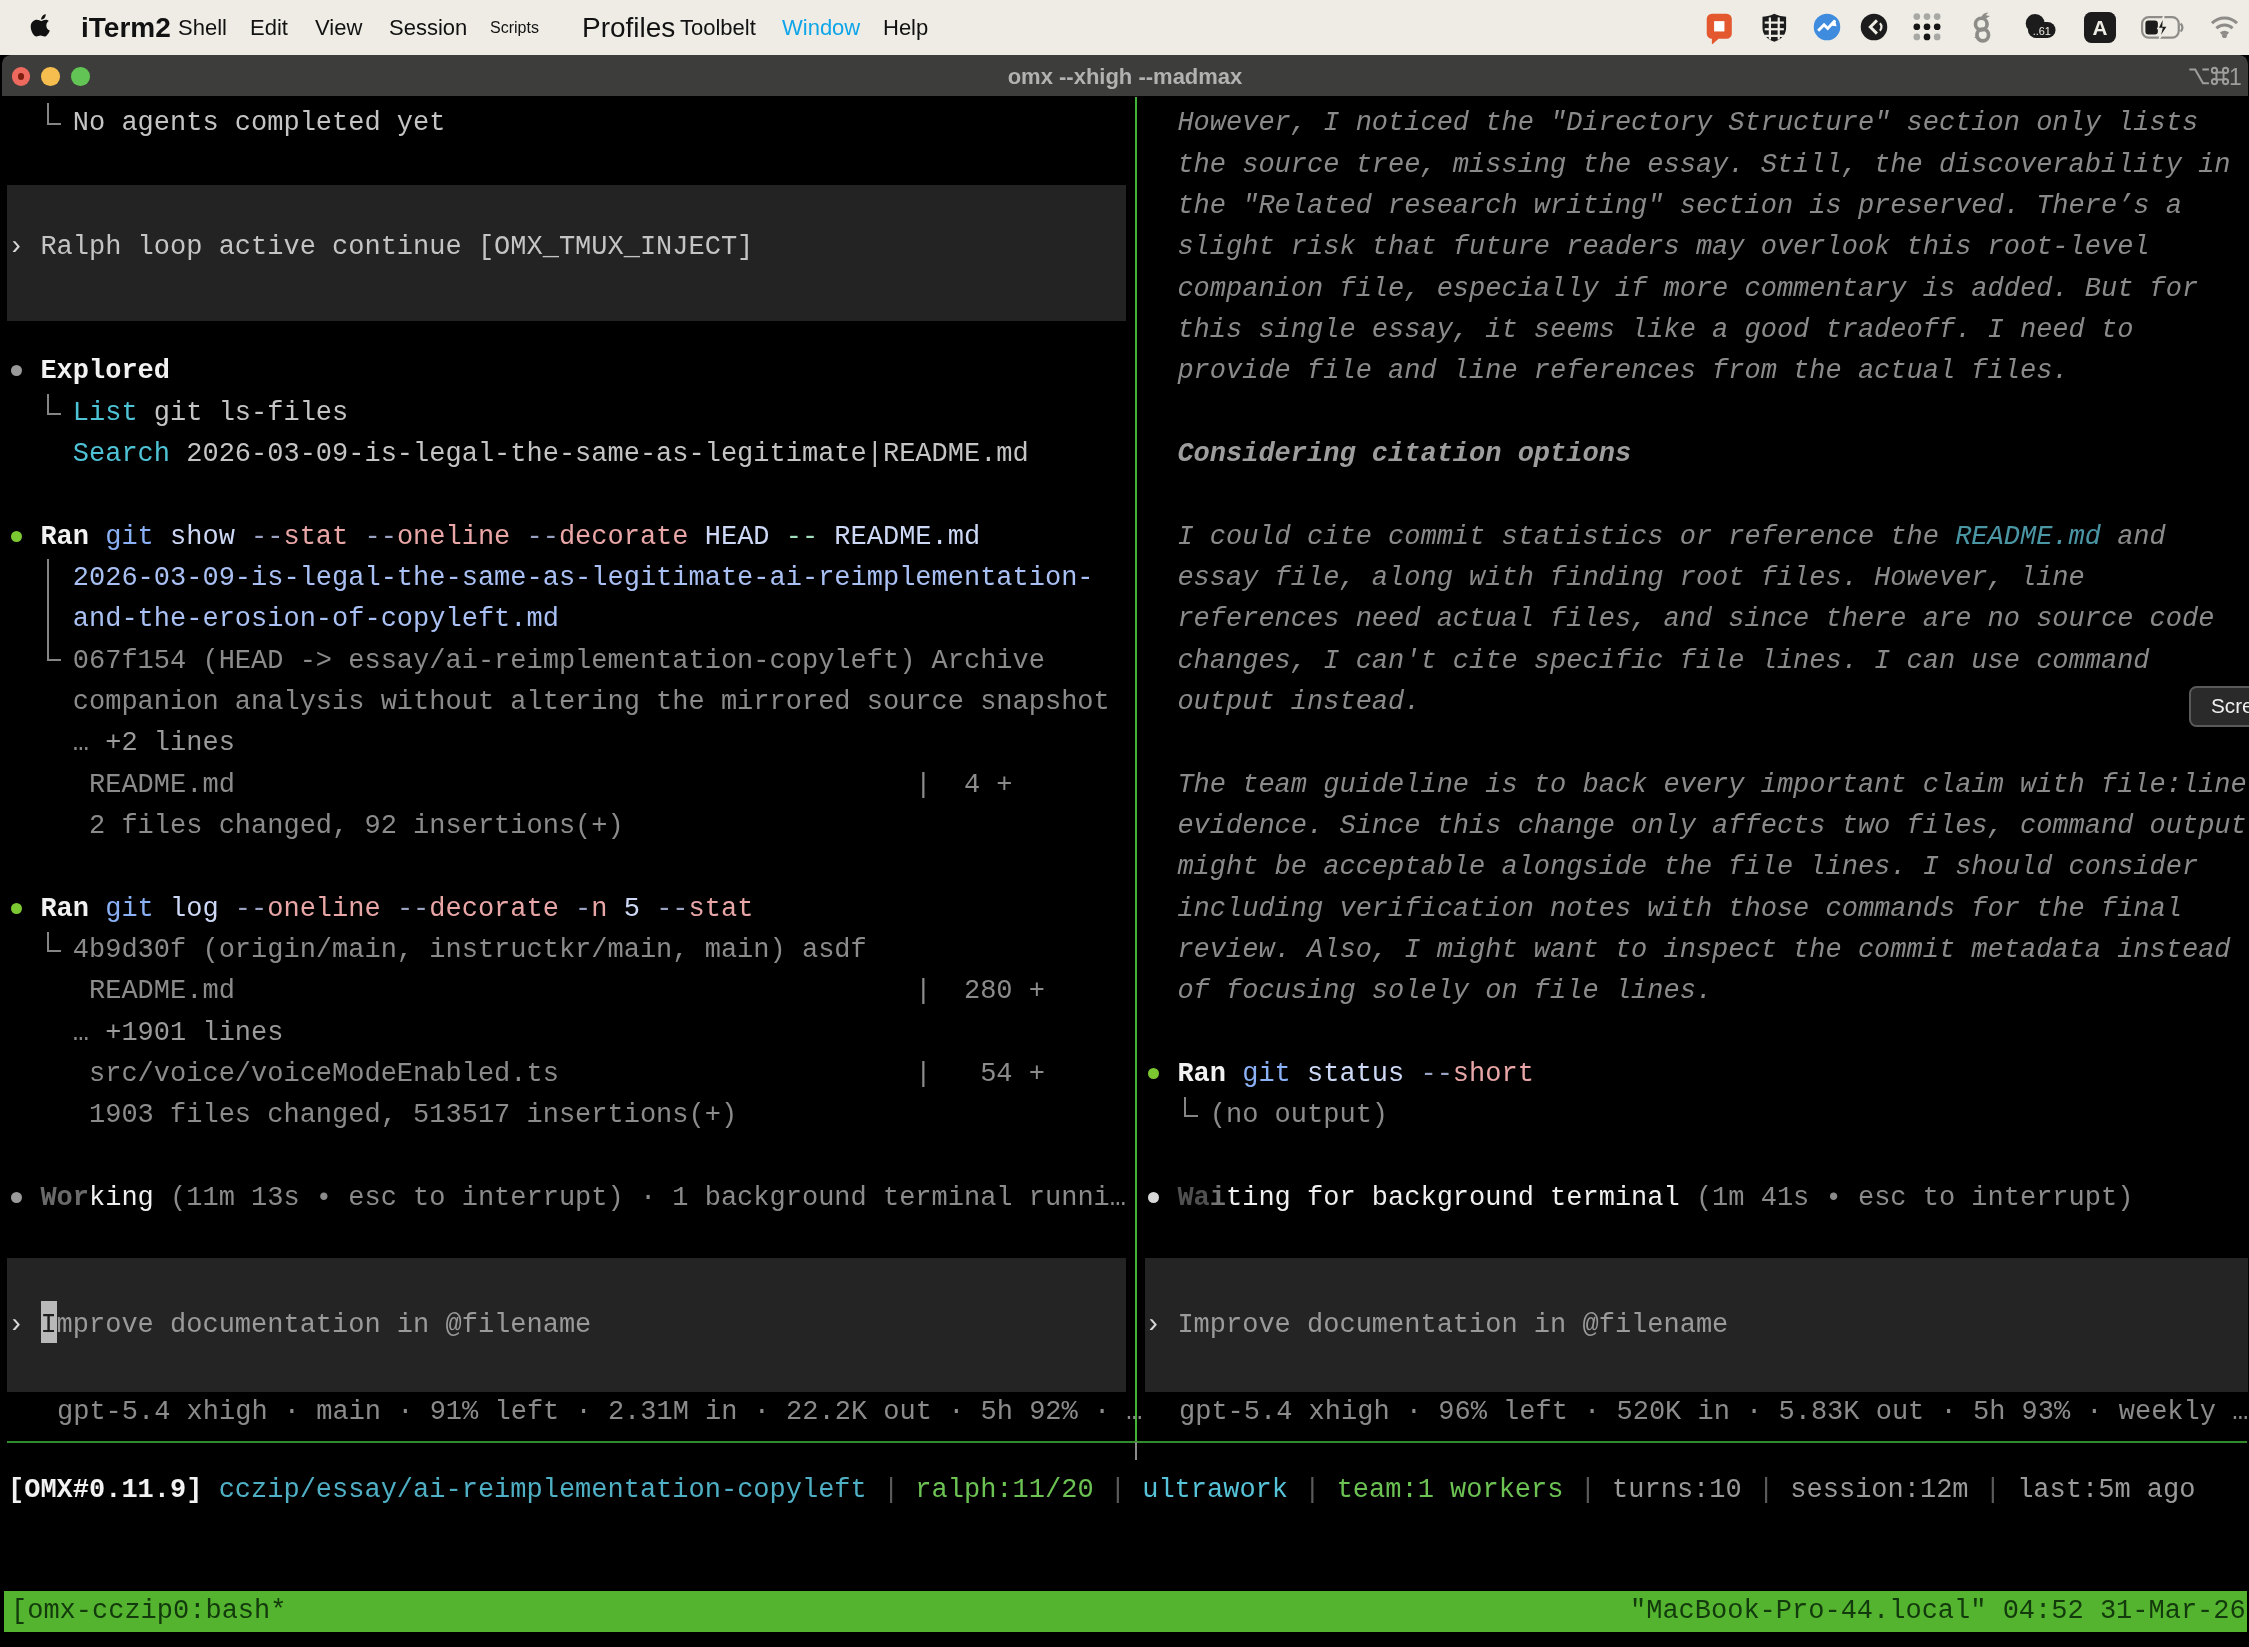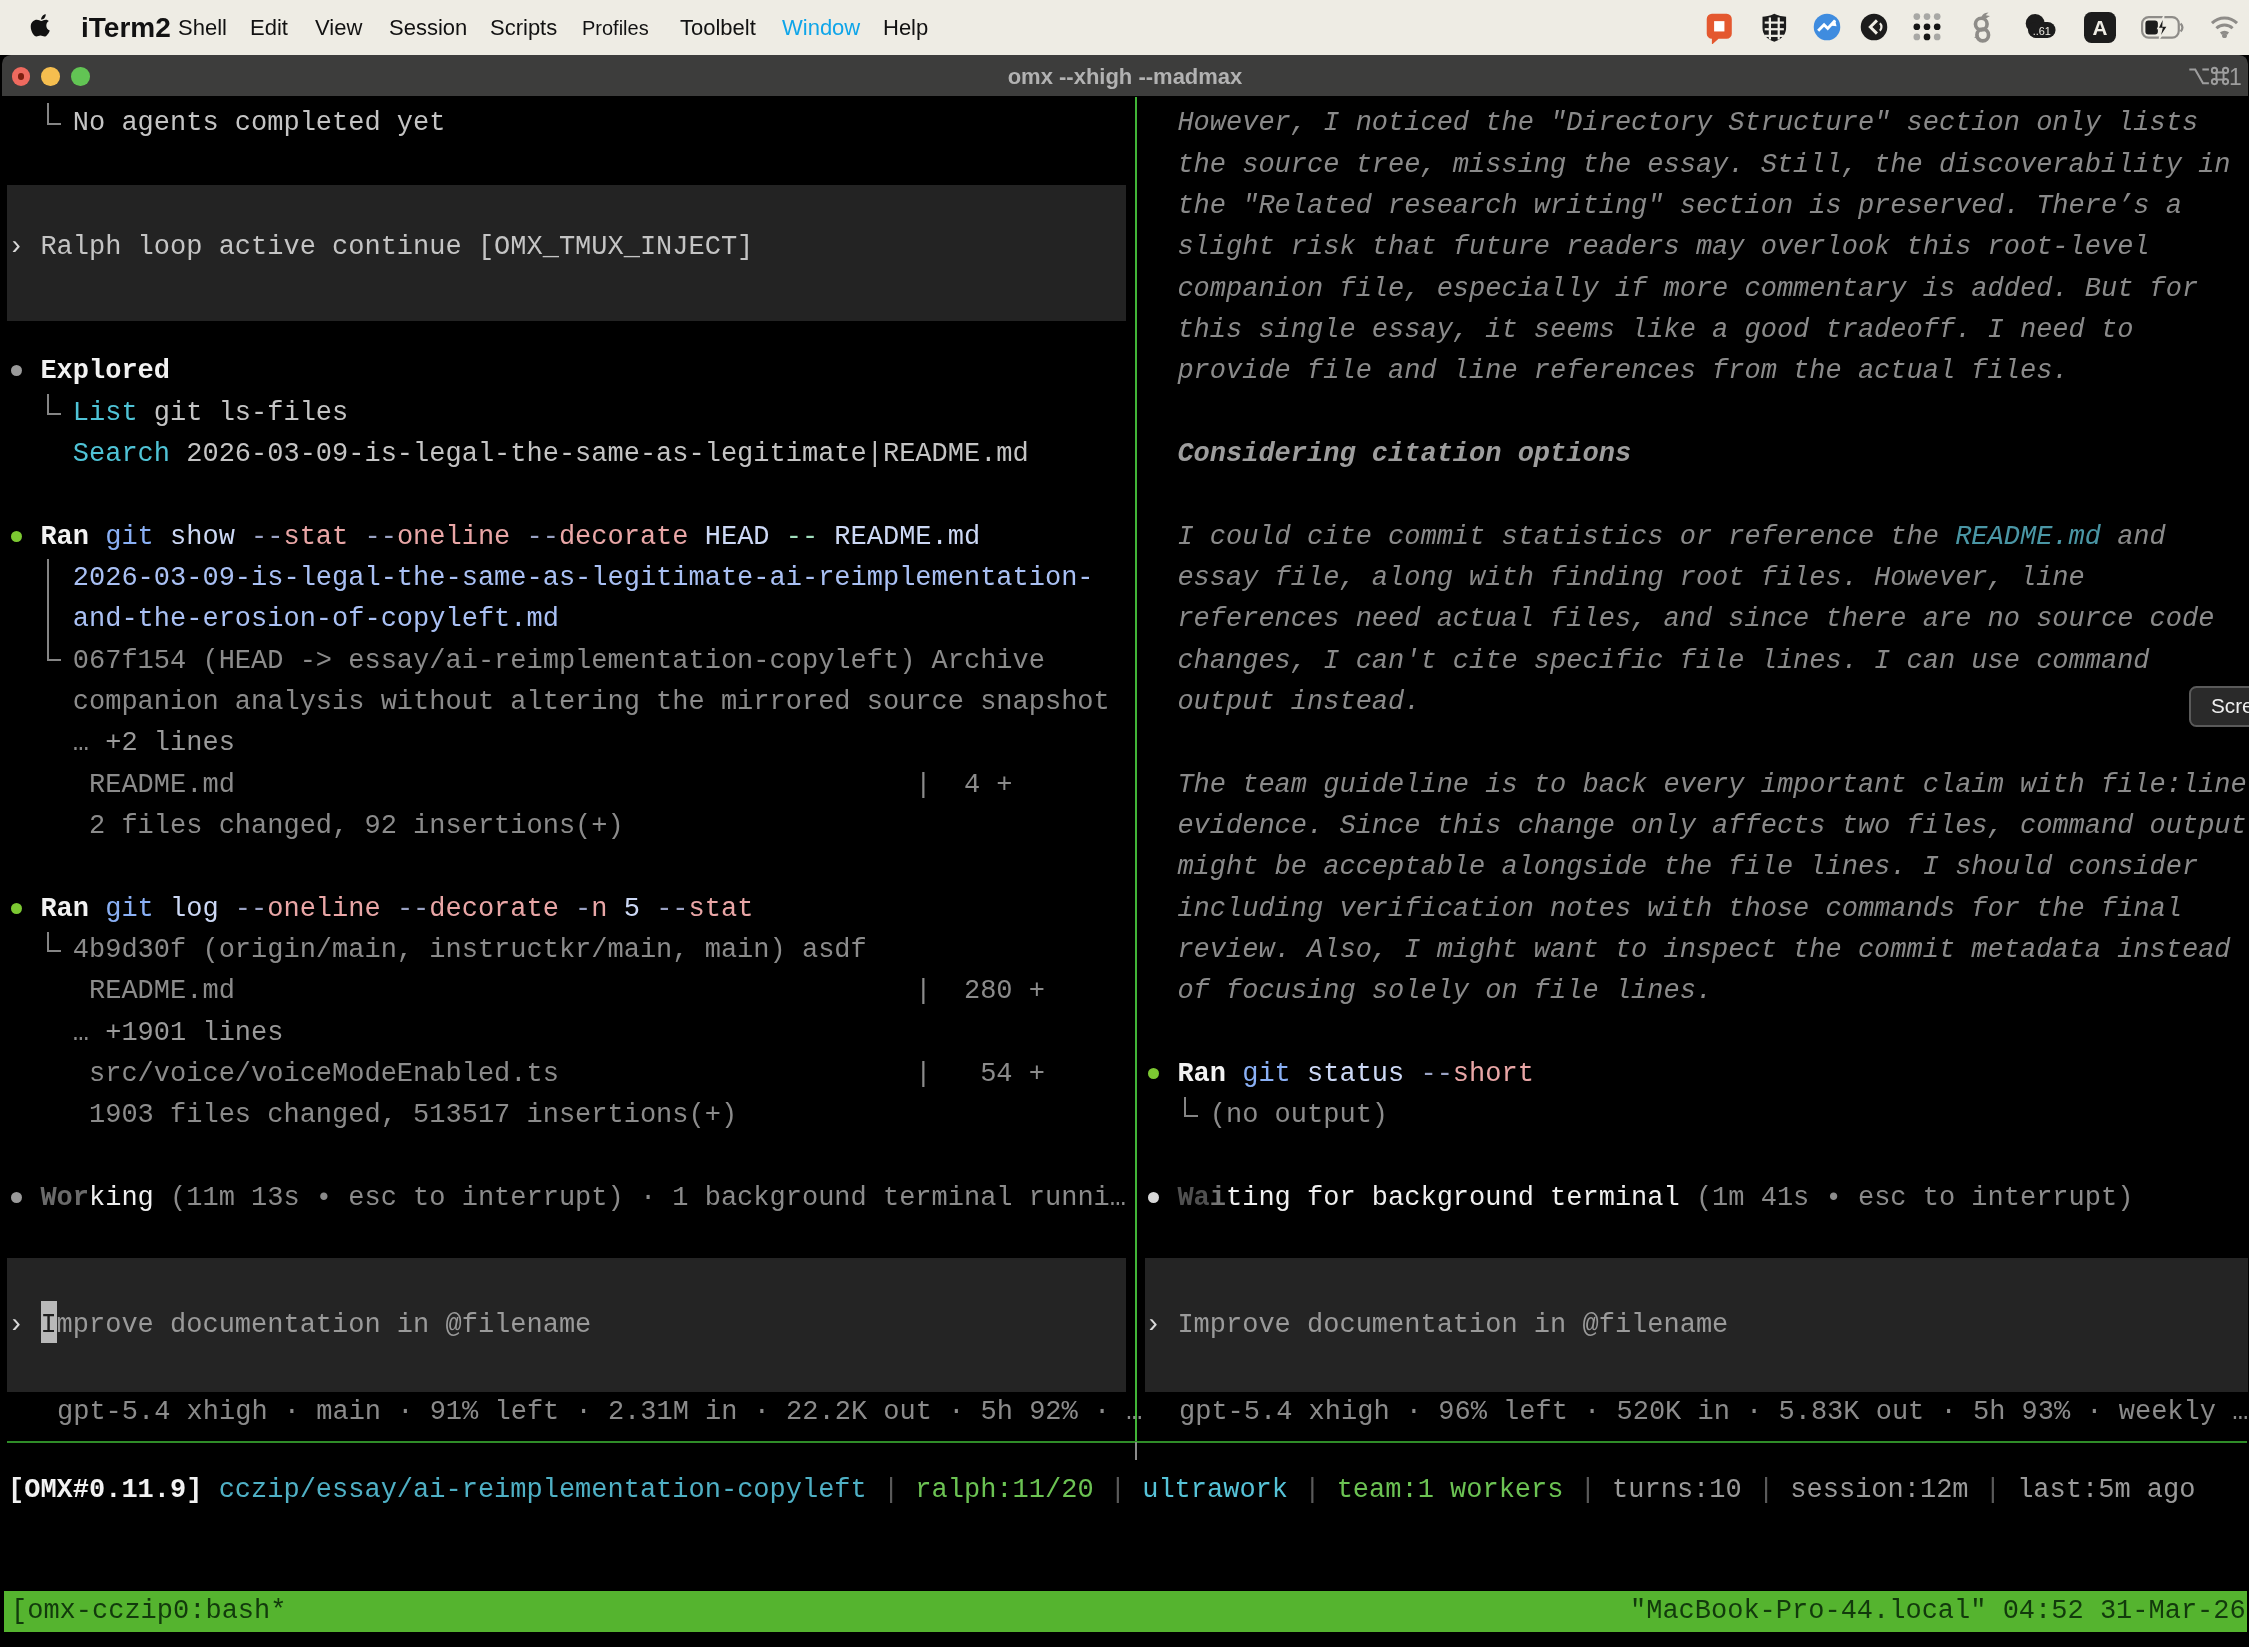--- a/index.html
+++ b/index.html
@@ -32,22 +32,22 @@
 <div style="position:absolute;left:0;top:0;width:2250px;height:55px;background:#eeece4;"></div>
 <svg style="position:absolute;left:29.5px;top:11.8px" width="20.7" height="26.6" viewBox="0 0 28 36">
 <path fill="#111" d="M19.2 8.7c-1.6 1.1-3.6 1.4-4.2 1.3-.1-.5.2-2.7 1.6-4.3C18 4.1 20 3.2 21.3 3.2c.2 1.9-.8 4.2-2.1 5.5z"></path>
 <path fill="#111" d="M21.7 10.5c-3 0-4.6 1.6-6.3 1.6-1.8 0-3.7-1.5-6.2-1.5C5.6 10.6 1 13.6 1 20c0 6.7 4.7 13.3 7.6 13.3 1.7 0 3.4-1.4 5.6-1.4 2.2 0 3.4 1.4 5.6 1.4 2.8 0 6-5.2 6.9-8.2-2.7-1-4.6-3.6-4.6-6.6 0-2.9 1.5-5 3.4-6.2-1.3-1.3-3.1-1.8-3.8-1.8z"></path>
   </svg>
 <div style="position:absolute;left:81px;top:0;height:55px;line-height:56px;font-weight:bold;font-family:'Liberation Sans',sans-serif;font-size:28px;color:#121212;">iTerm2</div>
 <div style="position:absolute;left:178px;top:0;height:55px;line-height:56px;font-family:'Liberation Sans',sans-serif;font-size:22px;color:#121212;">Shell</div>
 <div style="position:absolute;left:250px;top:0;height:55px;line-height:56px;font-family:'Liberation Sans',sans-serif;font-size:22px;color:#121212;">Edit</div>
 <div style="position:absolute;left:315px;top:0;height:55px;line-height:56px;font-family:'Liberation Sans',sans-serif;font-size:22px;color:#121212;text-align:center;">View</div>
 <div style="position:absolute;left:389px;top:0;height:55px;line-height:56px;font-family:'Liberation Sans',sans-serif;font-size:22px;color:#121212;">Session</div>
-<div style="position:absolute;left:490px;top:0;height:55px;line-height:56px;font-family:'Liberation Sans',sans-serif;font-size:22px;color:#121212;">Scripts</div>
-<div style="position:absolute;left:582px;top:0;height:55px;line-height:56px;font-family:'Liberation Sans',sans-serif;font-size:20px;color:#121212;">Profiles</div>
+<div style="position:absolute;left:490px;top:0;height:55px;line-height:56px;font-family:'Liberation Sans',sans-serif;font-size:16px;color:#121212;">Scripts</div>
+<div style="position:absolute;left:582px;top:0;height:55px;line-height:56px;font-family:'Liberation Sans',sans-serif;font-size:28px;color:#121212;">Profiles</div>
 <div style="position:absolute;left:680px;top:0;height:42px;line-height:56px;font-family:'Liberation Sans',sans-serif;font-size:22px;color:#121212;">Toolbelt</div>
 <div style="position:absolute;left:782px;top:0;height:55px;line-height:56px;font-family:'Liberation Sans',sans-serif;font-size:22px;color:#0ea5e9;">Window</div>
 <div style="position:absolute;left:883px;top:0;height:55px;line-height:56px;font-family:'Liberation Sans',sans-serif;font-size:22px;color:#121212;">Help</div>
 <svg style="position:absolute;left:1706px;top:12.5px" width="28" height="31" viewBox="0 0 38 42">
 <path d="M8 1 h20 a7 7 0 0 1 7 7 v20 a7 7 0 0 1 -7 7 h-11 l-9 8 v-8 a7 7 0 0 1 -7-7 v-20 a7 7 0 0 1 7-7 z" fill="#e4582f"></path>
 <rect x="11" y="11" width="14" height="14" fill="#fff"></rect>
   </svg>
 <svg style="position:absolute;left:1761px;top:12.5px" width="26.6" height="29.5" viewBox="0 0 36 40">
 <path d="M18 1 C24 4 30 5 34 5 L34 20 C34 30 27 36 18 39 C9 36 2 30 2 20 L2 5 C6 5 12 4 18 1 Z" fill="#1c1c1c"></path>
 <g stroke="#eeece4" stroke-width="3">

